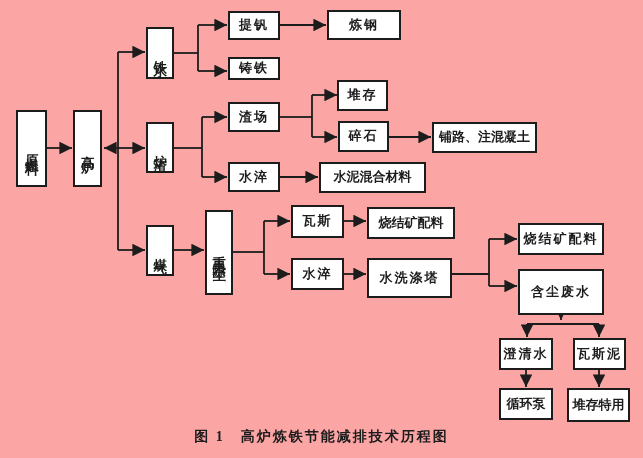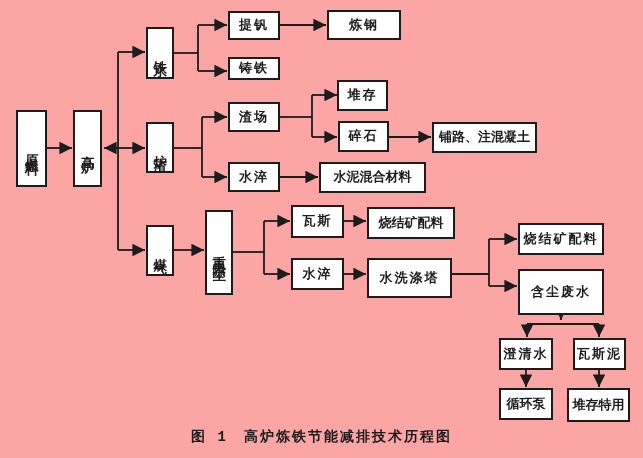--- a/index.html
+++ b/index.html
@@ -37,21 +37,20 @@
   }
   .caption{
     position:absolute;
     left:0;right:0;
     top:428px;
     text-align:center;
     font-size:14px;
     font-weight:700;
     color:#1c1c1c;
     letter-spacing:2px;
-    font-family:Liberation Mono, monospace;
   }
 </style>
 </head>
 <body>
 
 <div id="stage">
 
   <svg id="edges" viewBox="0 0 643 458" xmlns="http://www.w3.org/2000/svg">
     <defs>
       <marker id="arr" viewBox="0 0 10 10" refX="10" refY="5" markerWidth="7" markerHeight="7" orient="auto">

